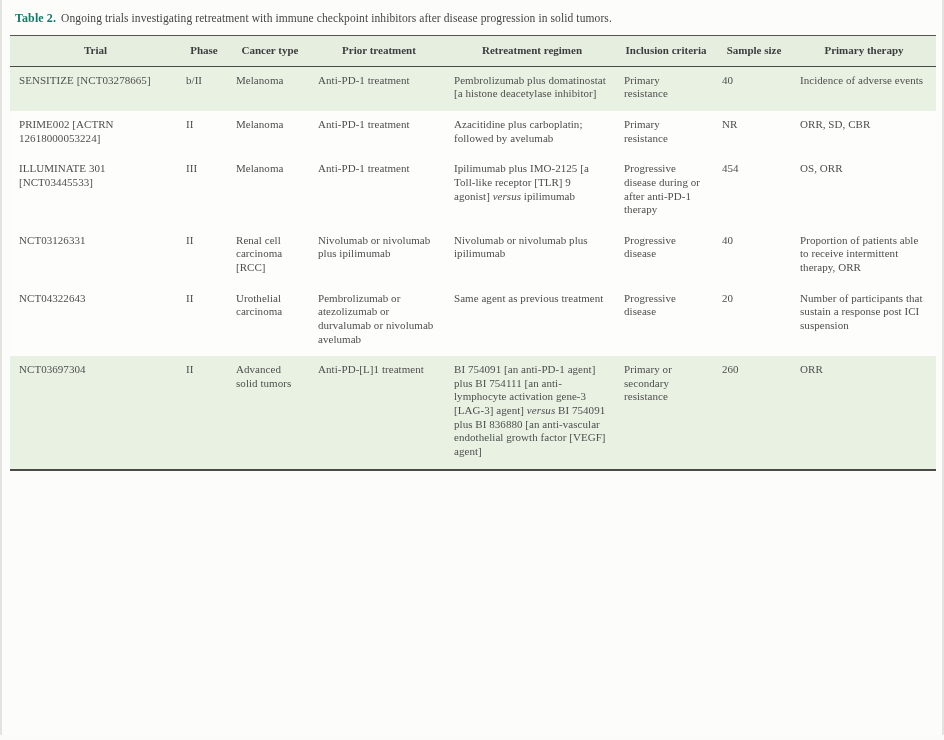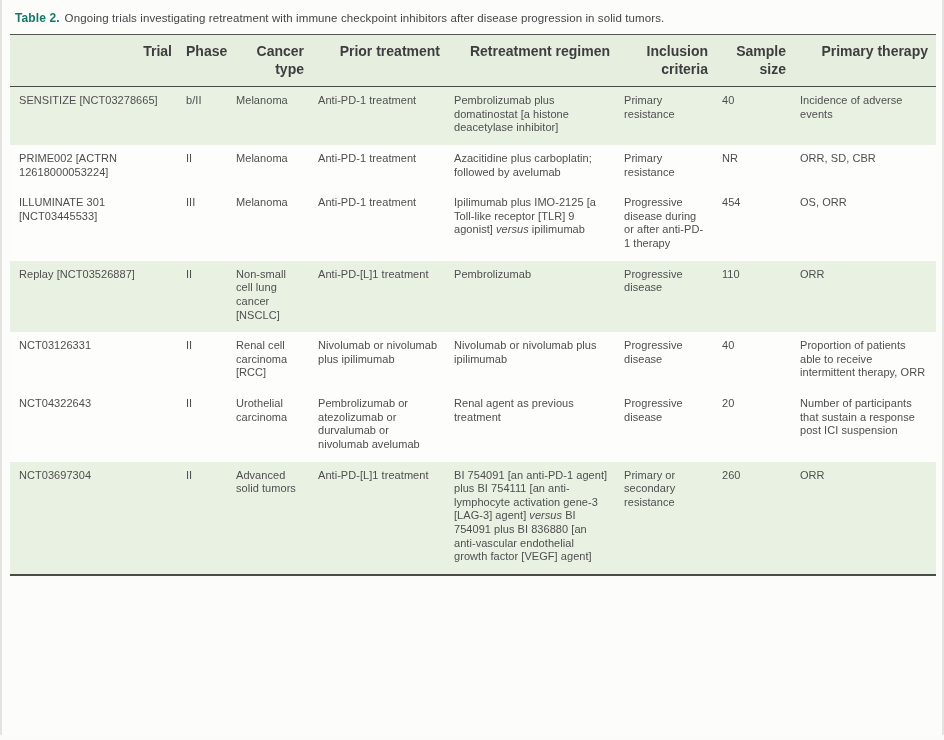--- a/index.html
+++ b/index.html
@@ -11,20 +11,21 @@
   }
   .page{
     position:relative;
     width:944px;height:735px;
     box-sizing:border-box;
     background:#fcfcfa;
     border-left:2px solid #e3e3e0;
     border-right:2px solid #e3e3e0;
     padding:9px 6px 0 8px;
     overflow:hidden;
+    font-family:Liberation Serif, serif;
   }
   .caption{
     font-size:11.5px;
     color:#454547;
     margin:2px 0 9px 5px;
     letter-spacing:.1px;
   }
   .caption .label{
     color:var(--accent,#15796a);
     font-weight:bold;
@@ -33,22 +34,22 @@
   }
   table{
     width:926px;
     border-collapse:collapse;
     table-layout:fixed;
     border-bottom:2px solid #4a4a48;
   }
   th,td{box-sizing:border-box;}
   thead tr{background:var(--header-bg,#e6efdf);}
   thead th{
-    text-align:right;
-    font-size:14px;
+    text-align:center;
+    font-size:11px;
     color:#3d3d3f;
     font-weight:bold;
     padding:8px 8px 8px 6px;
     vertical-align:top;
     line-height:1.25;
     border-top:1px solid #55554f;
     border-bottom:1px solid #4a4a48;
   }
   tbody td{
     font-size:11px;
@@ -114,46 +115,36 @@
         <tr>
           <td class="col-trial">ILLUMINATE 301 [NCT03445533]</td>
           <td class="col-phase">III</td>
           <td class="col-cancer_type">Melanoma</td>
           <td class="col-prior_treatment">Anti-PD-1 treatment</td>
           <td class="col-retreatment_regimen">Ipilimumab plus IMO-2125 [a Toll-like receptor [TLR] 9 agonist] <i>versus</i> ipilimumab</td>
           <td class="col-inclusion_criteria">Progressive disease during or after anti-PD-1 therapy</td>
           <td class="col-sample_size">454</td>
           <td class="col-primary_endpoint">OS, ORR</td>
         </tr>
-        <tr class="alt">
-          <td class="col-trial">Replay [NCT03526887]</td>
-          <td class="col-phase">II</td>
-          <td class="col-cancer_type">Non-small cell lung cancer [NSCLC]</td>
-          <td class="col-prior_treatment">Anti-PD-[L]1 treatment</td>
-          <td class="col-retreatment_regimen">Pembrolizumab</td>
-          <td class="col-inclusion_criteria">Progressive disease</td>
-          <td class="col-sample_size">110</td>
-          <td class="col-primary_endpoint">ORR</td>
-        </tr>
         <tr>
           <td class="col-trial">NCT03126331</td>
           <td class="col-phase">II</td>
           <td class="col-cancer_type">Renal cell carcinoma [RCC]</td>
           <td class="col-prior_treatment">Nivolumab or nivolumab plus ipilimumab</td>
           <td class="col-retreatment_regimen">Nivolumab or nivolumab plus ipilimumab</td>
           <td class="col-inclusion_criteria">Progressive disease</td>
           <td class="col-sample_size">40</td>
           <td class="col-primary_endpoint">Proportion of patients able to receive intermittent therapy, ORR</td>
         </tr>
         <tr>
           <td class="col-trial">NCT04322643</td>
           <td class="col-phase">II</td>
           <td class="col-cancer_type">Urothelial carcinoma</td>
           <td class="col-prior_treatment">Pembrolizumab or atezolizumab or durvalumab or nivolumab avelumab</td>
-          <td class="col-retreatment_regimen">Renal agent as previous treatment</td>
+          <td class="col-retreatment_regimen">Same agent as previous treatment</td>
           <td class="col-inclusion_criteria">Progressive disease</td>
           <td class="col-sample_size">20</td>
           <td class="col-primary_endpoint">Number of participants that sustain a response post ICI suspension</td>
         </tr>
         <tr class="alt">
           <td class="col-trial">NCT03697304</td>
           <td class="col-phase">II</td>
           <td class="col-cancer_type">Advanced solid tumors</td>
           <td class="col-prior_treatment">Anti-PD-[L]1 treatment</td>
           <td class="col-retreatment_regimen">BI 754091 [an anti-PD-1 agent] plus BI 754111 [an anti-lymphocyte activation gene-3 [LAG-3] agent] <i>versus</i> BI 754091 plus BI 836880 [an anti-vascular endothelial growth factor [VEGF] agent]</td>

